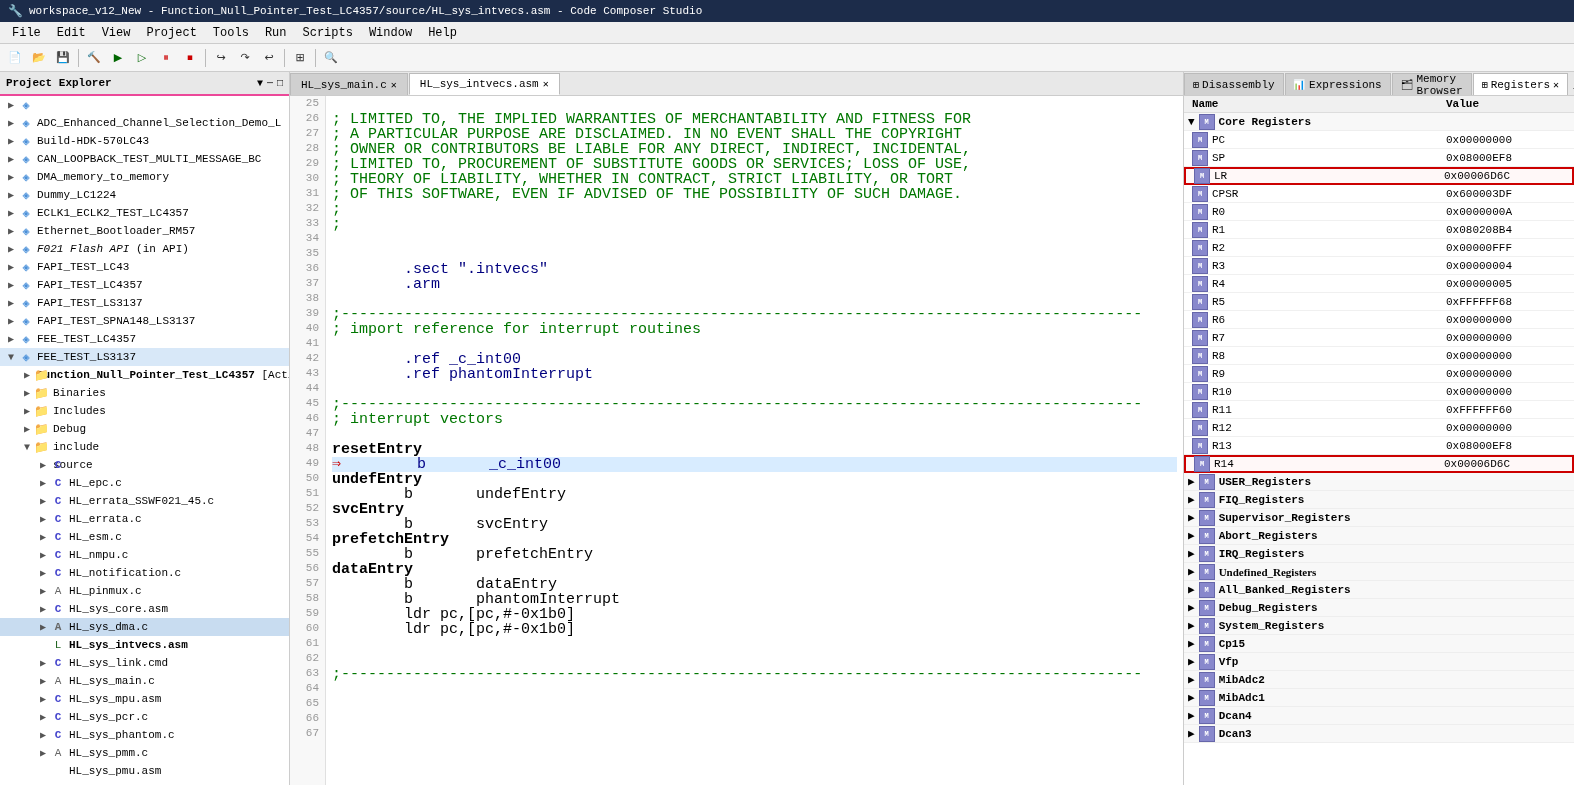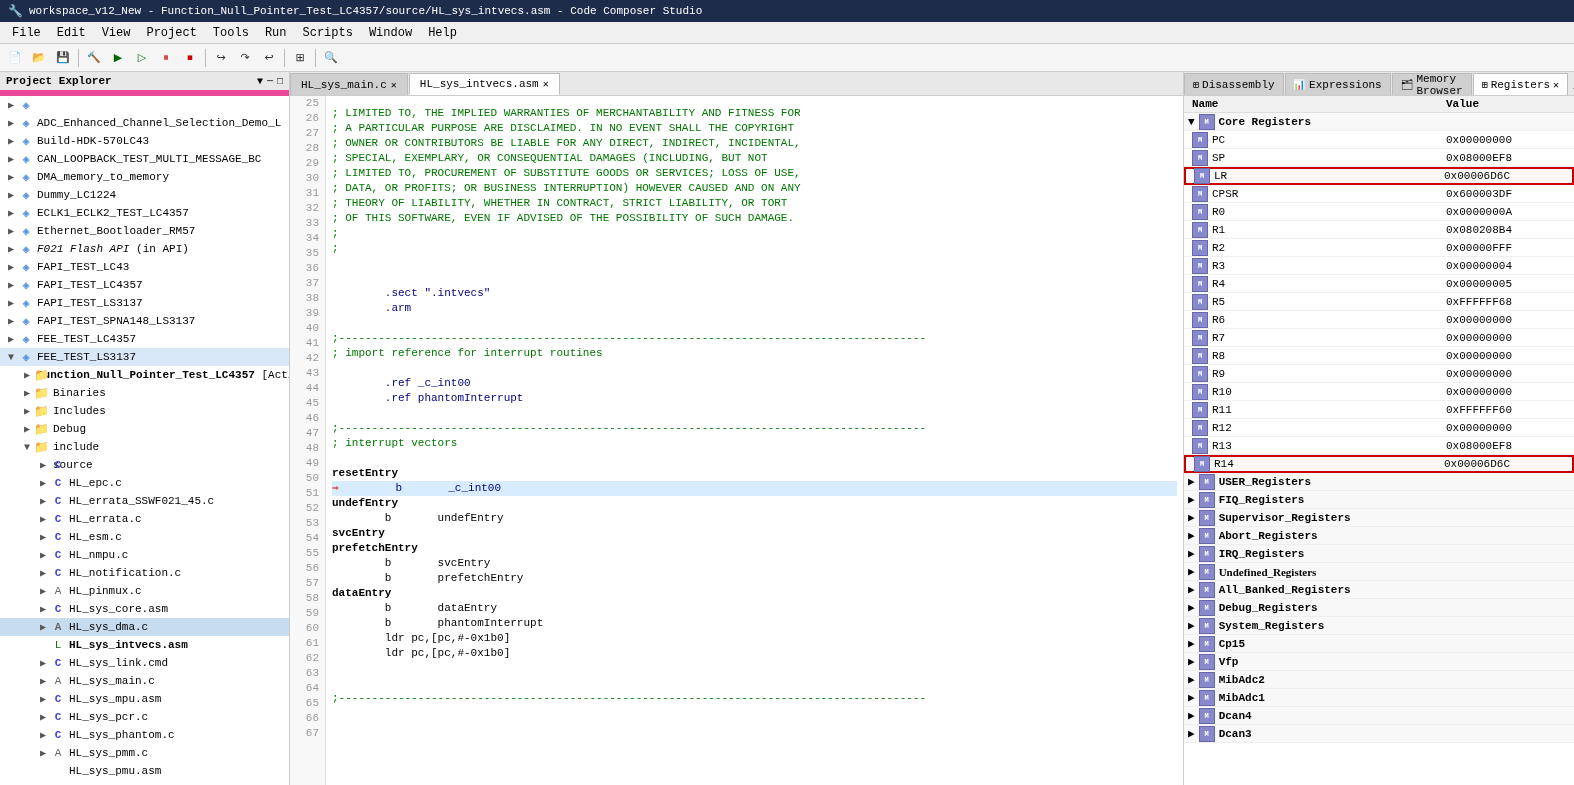--- a/index.html
+++ b/index.html
@@ -71,21 +71,21 @@
       width: 290px;
       background: #ffffff;
       border-right: 1px solid #ccc;
       display: flex;
       flex-direction: column;
       overflow: hidden;
     }
 
     .panel-header {
       background: #e8e8e8;
-      border-bottom: 6px solid #ec4899;
+      border-bottom: 2px solid #ec4899;
       display: flex;
       align-items: center;
       padding: 3px 6px;
       height: 24px;
       font-size: 11px;
       font-weight: bold;
       gap: 4px;
     }
 
     .tree-container {
@@ -174,22 +174,22 @@
       font-size: 11px;
       line-height: 15px;
       min-width: 36px;
       overflow: hidden;
       user-select: none;
     }
 
     .code-content {
       flex: 1;
       overflow: auto;
-      padding: 10px 6px;
-      font-size: 11px;
+      padding: 16px 6px;
+      font-size: 15px;
       line-height: 15px;
       color: #000;
     }
 
     .code-line {
       white-space: pre;
       min-height: 15px;
       display: flex;
       align-items: center;
     }
@@ -584,23 +584,21 @@
           <div>63</div>
           <div>64</div>
           <div>65</div>
           <div>66</div>
           <div>67</div>
         </div>
       <div class="code-content" id="code-content-container">
           <div class="code-line"><span style="color: rgb(0, 119, 0);">; LIMITED TO, THE IMPLIED WARRANTIES OF MERCHANTABILITY AND FITNESS FOR</span></div>
           <div class="code-line"><span style="color: rgb(0, 119, 0);">; A PARTICULAR PURPOSE ARE DISCLAIMED. IN NO EVENT SHALL THE COPYRIGHT</span></div>
           <div class="code-line"><span style="color: rgb(0, 119, 0);">; OWNER OR CONTRIBUTORS BE LIABLE FOR ANY DIRECT, INDIRECT, INCIDENTAL,</span></div>
-          <div class="code-line"><span style="color: rgb(0, 119, 0);">; SPECIAL, EXEMPLARY, OR CONSEQUENTIAL DAMAGES (INCLUDING, BUT NOT</span></div>
           <div class="code-line"><span style="color: rgb(0, 119, 0);">; LIMITED TO, PROCUREMENT OF SUBSTITUTE GOODS OR SERVICES; LOSS OF USE,</span></div>
-          <div class="code-line"><span style="color: rgb(0, 119, 0);">; DATA, OR PROFITS; OR BUSINESS INTERRUPTION) HOWEVER CAUSED AND ON ANY</span></div>
           <div class="code-line"><span style="color: rgb(0, 119, 0);">; THEORY OF LIABILITY, WHETHER IN CONTRACT, STRICT LIABILITY, OR TORT</span></div>
           <div class="code-line"><span style="color: rgb(0, 119, 0);">; OF THIS SOFTWARE, EVEN IF ADVISED OF THE POSSIBILITY OF SUCH DAMAGE.</span></div>
           <div class="code-line"><span style="color: rgb(0, 119, 0);">;</span></div>
           <div class="code-line"><span style="color: rgb(0, 119, 0);">;</span></div>
           <div class="code-line"><span></span></div>
           <div class="code-line"><span></span></div>
           <div class="code-line"><span style="color: rgb(0, 0, 127);">        .sect ".intvecs"</span></div>
           <div class="code-line"><span style="color: rgb(0, 0, 127);">        .arm</span></div>
           <div class="code-line"><span></span></div>
           <div class="code-line"><span style="color: rgb(0, 119, 0);">;-----------------------------------------------------------------------------------------</span></div>
@@ -610,22 +608,22 @@
           <div class="code-line"><span style="color: rgb(0, 0, 127);">        .ref phantomInterrupt</span></div>
           <div class="code-line"><span></span></div>
           <div class="code-line"><span style="color: rgb(0, 119, 0);">;-----------------------------------------------------------------------------------------</span></div>
           <div class="code-line"><span style="color: rgb(0, 119, 0);">; interrupt vectors</span></div>
           <div class="code-line"><span></span></div>
           <div class="code-line"><span style="color: rgb(0, 0, 0); font-weight: bold;">resetEntry</span></div>
           <div class="code-line" style="background: rgb(216, 236, 255);"><span style="color: rgb(204, 0, 0); margin-right: 4px;">⇒</span><span style="color: rgb(0, 0, 136);">        b       _c_int00</span></div>
           <div class="code-line"><span style="color: rgb(0, 0, 0); font-weight: bold;">undefEntry</span></div>
           <div class="code-line"><span>        b       undefEntry</span></div>
           <div class="code-line"><span style="color: rgb(0, 0, 0); font-weight: bold;">svcEntry</span></div>
+          <div class="code-line"><span>        b       svcEntry</span></div>
           <div class="code-line"><span style="color: rgb(0, 0, 0); font-weight: bold;">prefetchEntry</span></div>
-          <div class="code-line"><span>        b       svcEntry</span></div>
           <div class="code-line"><span>        b       prefetchEntry</span></div>
           <div class="code-line"><span style="color: rgb(0, 0, 0); font-weight: bold;">dataEntry</span></div>
           <div class="code-line"><span>        b       dataEntry</span></div>
           <div class="code-line"><span>        b       phantomInterrupt</span></div>
           <div class="code-line"><span>        ldr pc,[pc,#-0x1b0]</span></div>
           <div class="code-line"><span>        ldr pc,[pc,#-0x1b0]</span></div>
           <div class="code-line"><span></span></div>
           <div class="code-line"><span></span></div>
           <div class="code-line"><span style="color: rgb(0, 119, 0);">;-----------------------------------------------------------------------------------------</span></div>
           <div class="code-line"><span></span></div>

